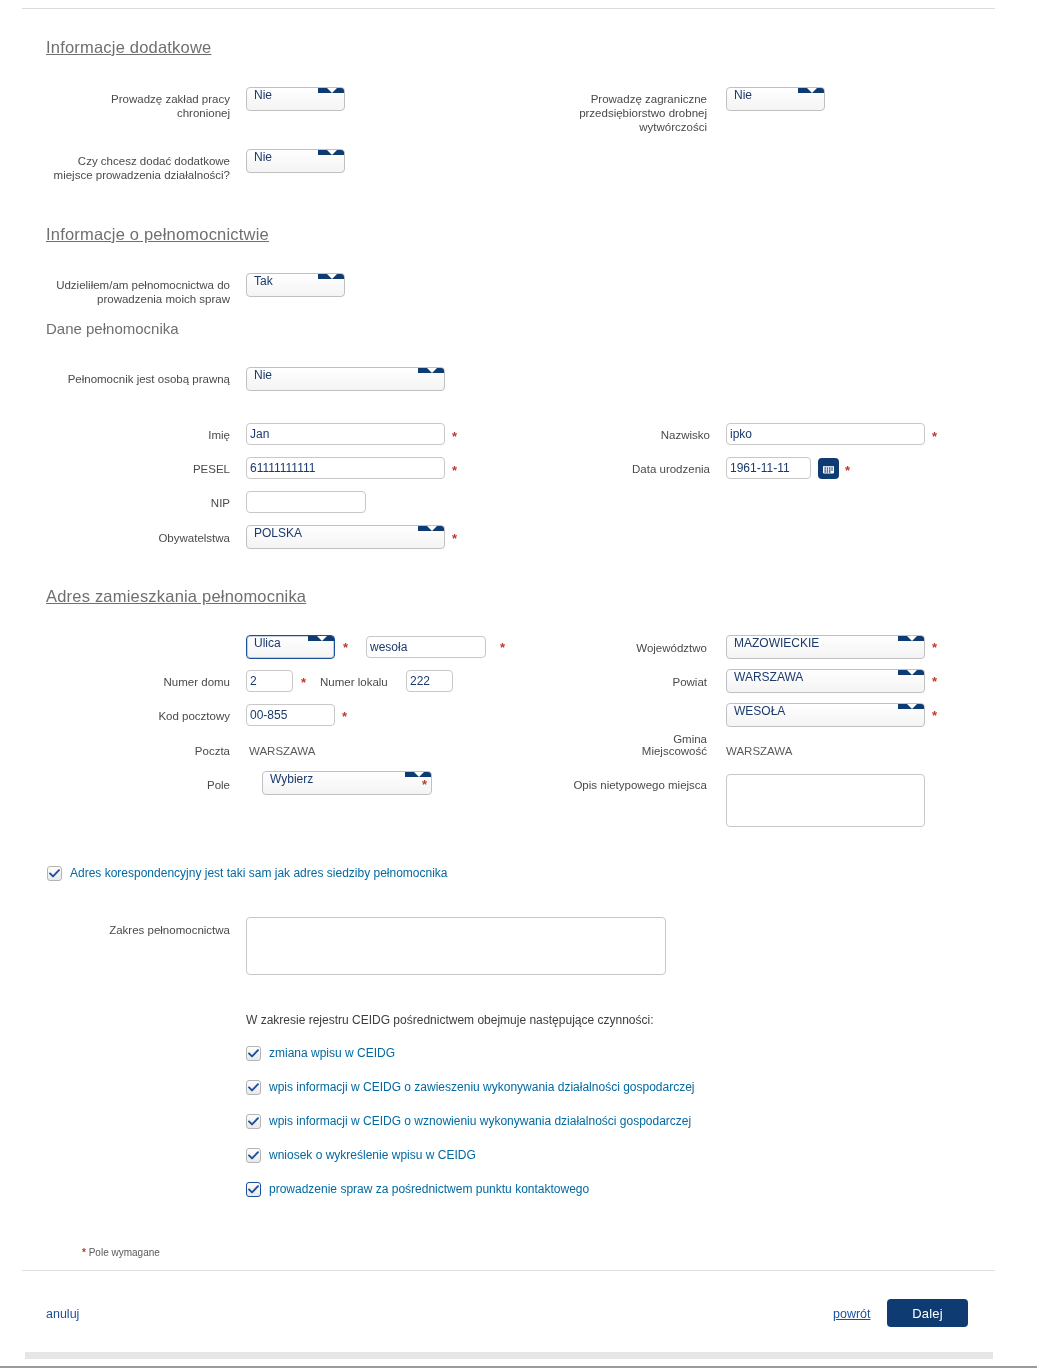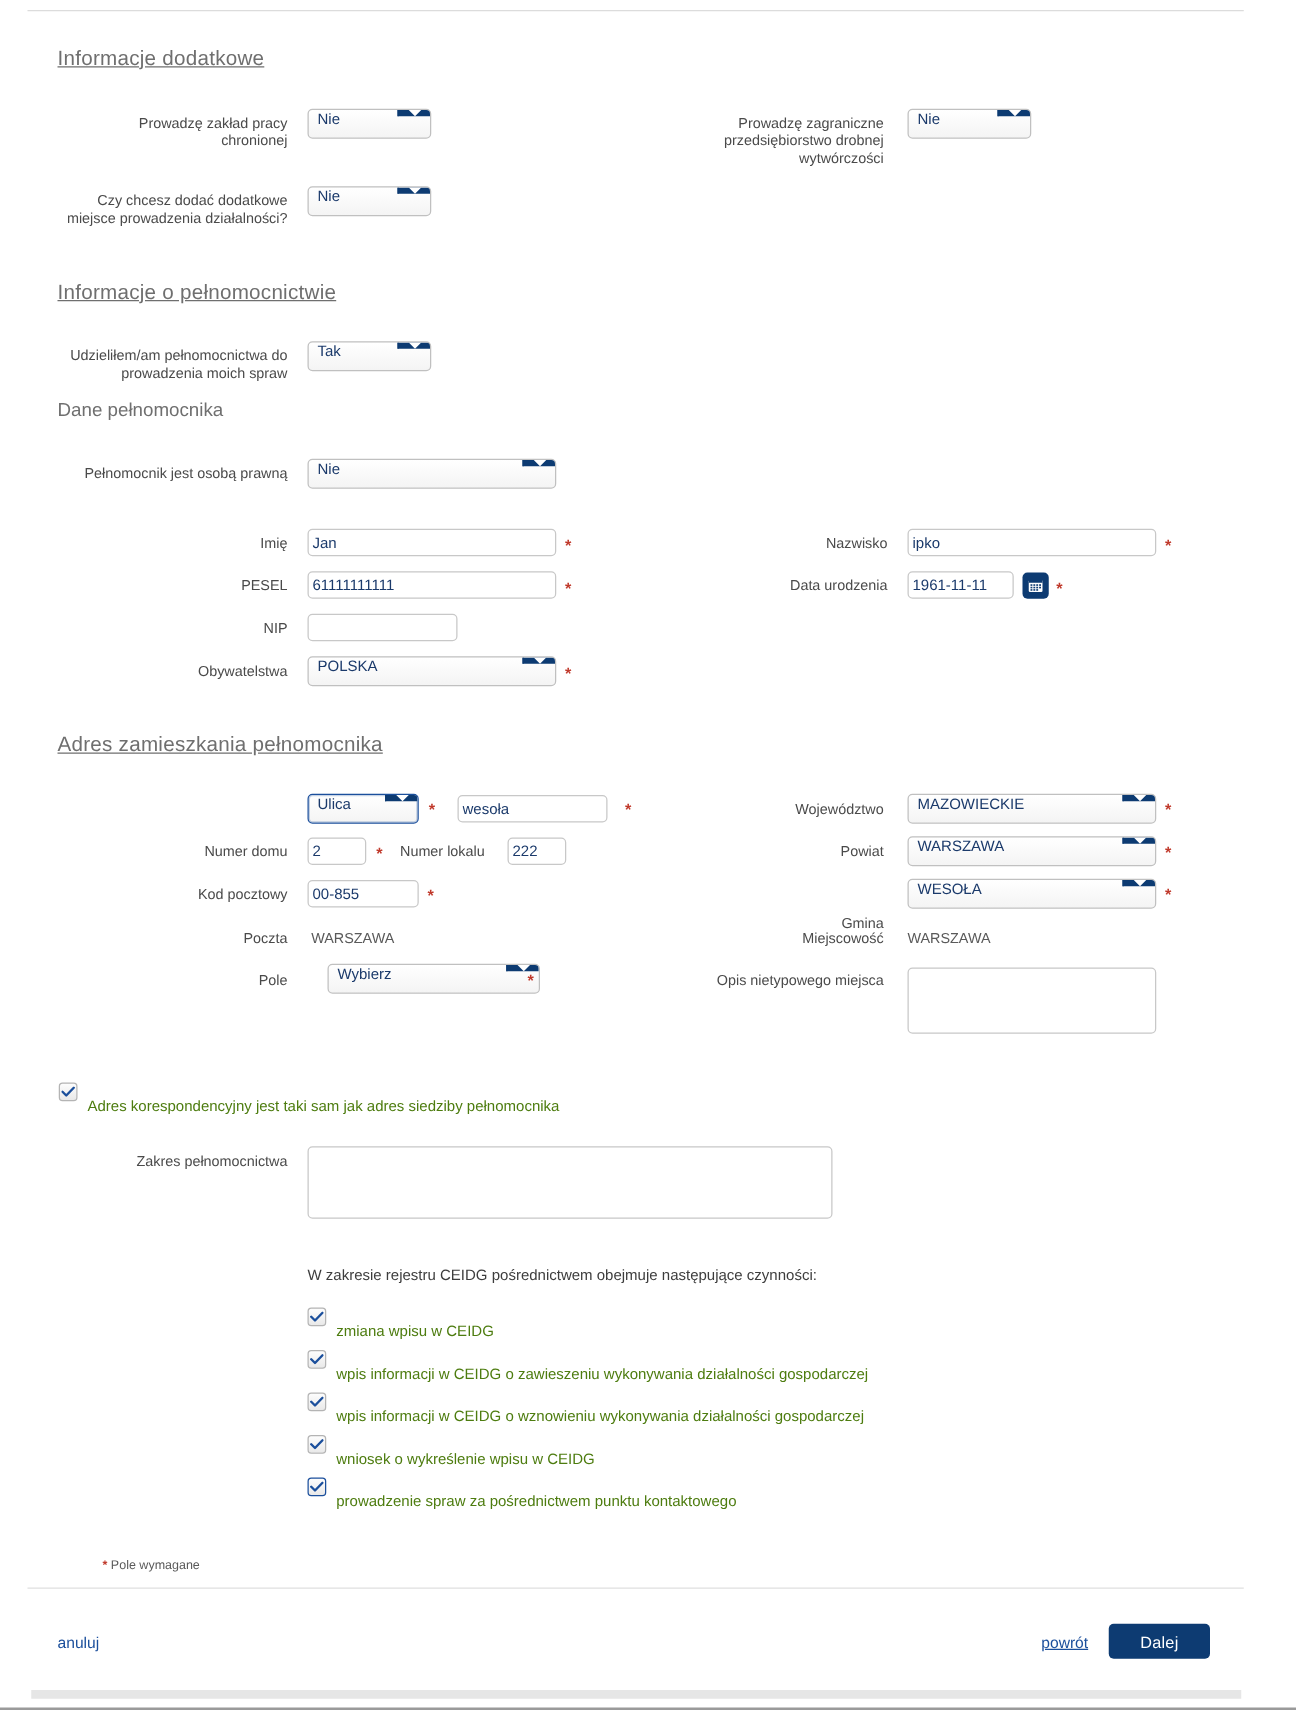--- a/index.html
+++ b/index.html
@@ -176,25 +176,24 @@
     background: linear-gradient(#fdfdfd, #e9e9e9);
     display: flex;
     align-items: center;
     justify-content: center;
     cursor: pointer;
   }
   .cbox.focused { border-color: #1b4f9c; }
   .cbox svg { display: block; }
   .cbox-label {
     position: absolute;
-    color: #4d7c0f;
+    color: #0369a1;
     font-size: 12px;
     line-height: 15px;
     white-space: nowrap;
-    margin-top: 12px;
   }
 
   .note-text {
     position: absolute;
     color: #3d3d3d;
     font-size: 12px;
     white-space: nowrap;
   }
 
   

